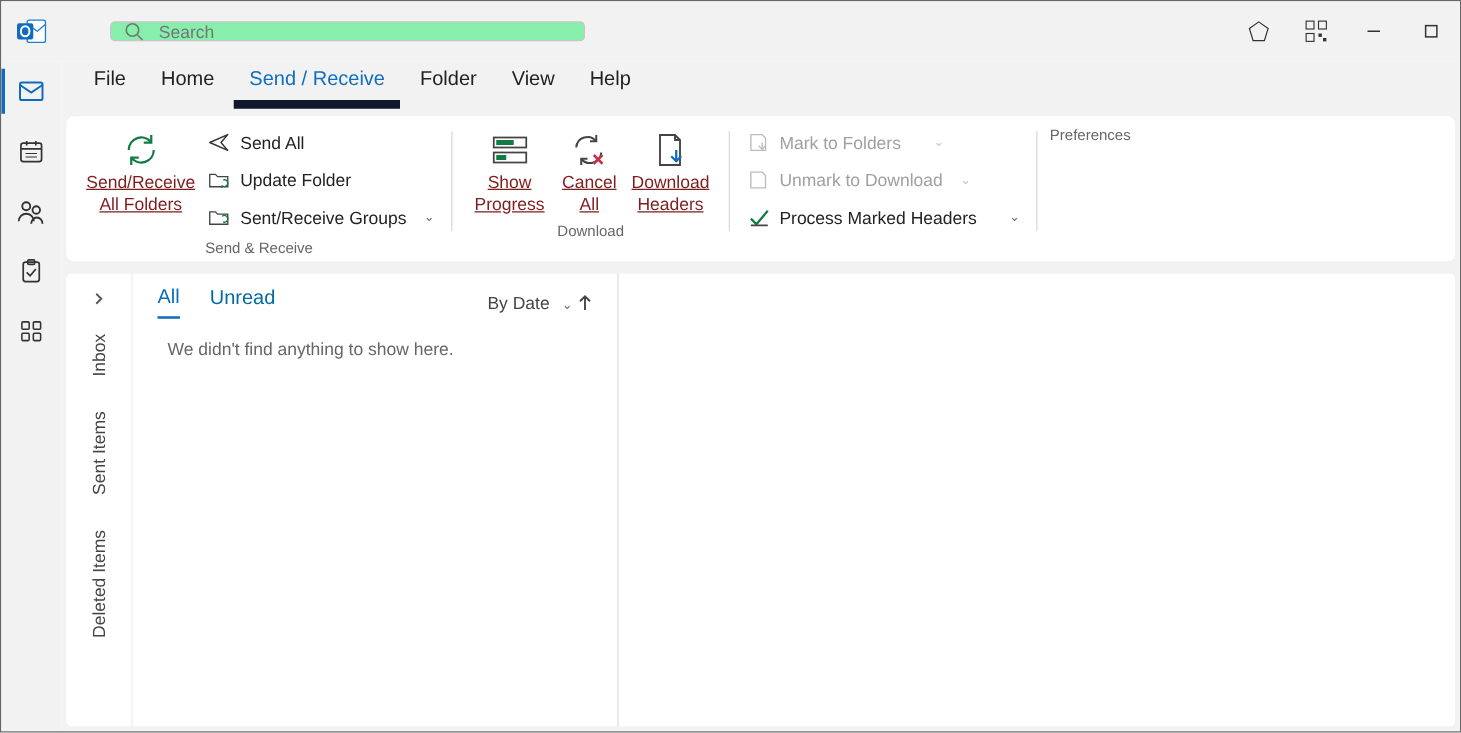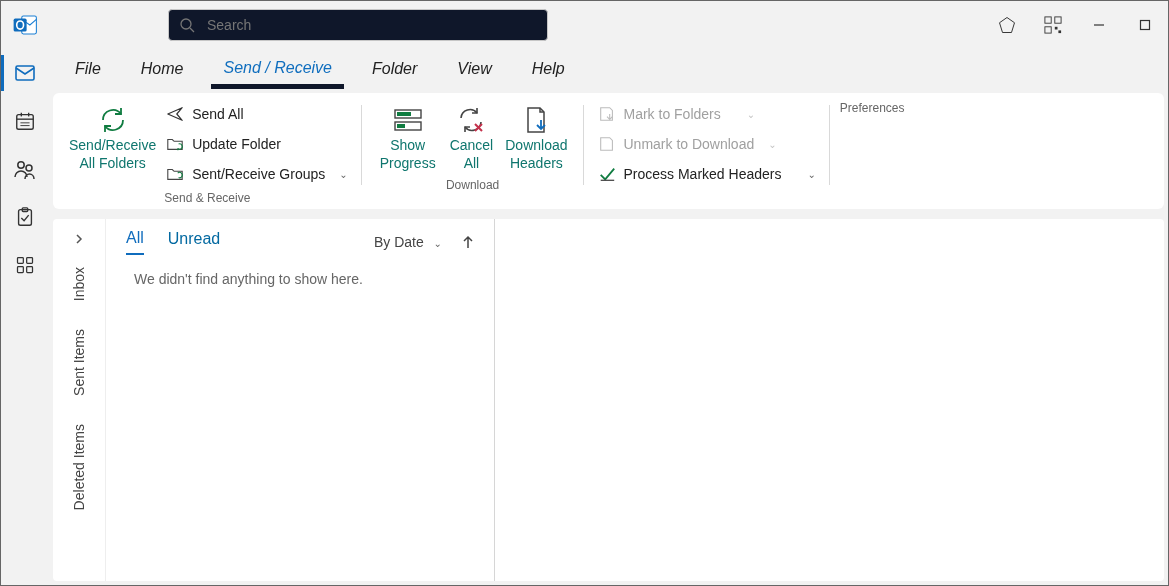--- a/index.html
+++ b/index.html
@@ -1,63 +1,63 @@
 <!DOCTYPE html>
 <html><head>
 <meta charset="utf-8">
 <style>
   * { box-sizing: border-box; font-family: "Segoe UI", sans-serif; }
   html, body { margin: 0; padding: 0; height: 100%; }
   body { width: 1169px; height: 586px; background: #fff; border: 1px solid #666; overflow: hidden; }
 
   .titlebar { height: 48px; background: #f2f2f2; display: flex; align-items: center; }
   .outlook-logo { width: 48px; display:flex; align-items:center; justify-content:center; }
-  .searchbox { width: 380px; height: 32px; background: #0f172a; border: 1px solid #c6c6c6; border-radius: 4px; display: flex; align-items: center; padding: 0 10px; color: #767676; font-size: 14px; margin-left: 119px; }
+  .searchbox { width: 380px; height: 16px; background: #86efac; border: 1px solid #c6c6c6; border-radius: 4px; display: flex; align-items: center; padding: 0 10px; color: #767676; font-size: 14px; margin-left: 39px; }
   .searchbox svg { margin-right: 12px; flex-shrink:0; }
   .titlespacer { flex: 1; }
   .title-icons { display:flex; align-items:center; }
   .title-icons > div { width: 46px; height:48px; display:flex; align-items:center; justify-content:center; color:#333; }
 
   .layout { display: flex; height: calc(100% - 48px); }
   .nav-rail { width: 48px; background: #f2f2f2; display:flex; flex-direction:column; align-items:center; }
   .nav-item { width:48px; height:48px; display:flex; align-items:center; justify-content:center; position:relative; }
   .nav-item.active { color: #0f6cbd; }
   .nav-item.active::before { content:""; position:absolute; left:0; top:6px; bottom:6px; width:3px; background:#0f6cbd; }
 
   .main { flex:1; display:flex; flex-direction:column; background:#f2f2f2; }
-  .menubar { height: 44px; display:flex; align-items:center; padding: 0 14px; gap: 16px; font-style: italic; }
+  .menubar { height: 44px; display:flex; align-items:flex-start; padding: 0 14px; gap: 4px; }
   .menu-tab { font-size: 16px; color: #222; padding: 6px 12px 10px; cursor: default; }
-  .menu-tab.active { color: #106ebe; border-bottom: 5px solid #0f172a; padding-bottom: 7px; }
+  .menu-tab.active { color: #106ebe; border-bottom: 7px solid #0f172a; padding-bottom: 7px; }
 
   .ribbon { background:#fff; border-radius: 6px; margin: 0 4px; display:flex; padding: 4px 0 0; }
   .ribbon-group { display:flex; flex-direction:column; padding: 2px 10px 4px; position:relative; }
   .ribbon-group::after { content:""; position:absolute; right:0; top:8px; bottom:24px; width:1px; background:#d9d9d9; }
   .ribbon-group:last-child::after { display:none; }
   .group-label { text-align:center; font-size:12px; color:#666; margin-top:2px; }
   .group-body { display:flex; align-items:flex-start; }
   .big-btn { display:flex; flex-direction:column; align-items:center; justify-content:flex-start; padding: 4px 6px; min-width: 72px; text-align:center; }
   .big-btn .icon-slot { height: 34px; display:flex; align-items:center; justify-content:center; }
-  .big-btn .cap { font-size:14px; color:#0f766e; line-height:1.25; }
+  .big-btn .cap { font-size:14px; color:#7f1d1d; line-height:1.25;text-decoration:underline; }
   .big-btn.selected { background:#eee; border-radius:4px; }
   .small-col { display:flex; flex-direction:column; justify-content:center; }
   .small-btn { display:flex; align-items:center; font-size:14px; color:#222; padding:3px 4px; height:30px; gap:8px; }
   .small-btn.disabled { color:#a0a0a0; }
   .caret { font-size:10px; color:#666; margin-left:6px; }
   .caret.disabled { color:#c4c4c4; }
 
   .content { flex:1; display:flex; margin: 10px 4px 4px; gap:0; }
   .folderbar { width:52px; background:#fff; display:flex; flex-direction:column; align-items:center; padding-top:6px; border-radius:4px 0 0 4px; }
   .folderbar .expand { height:28px; color:#555; display:flex; align-items:center; justify-content:center; width:100%; }
   .folder-v { writing-mode: vertical-rl; transform: rotate(180deg); font-size:14px; color:#444; margin: 14px 0; }
 
   .listpane { width: 390px; background:#fff; border-left:1px solid #eee; border-right:1px solid #d6d6d6; display:flex; flex-direction:column; }
   .list-head { display:flex; align-items:center; padding: 10px 20px 4px; gap: 24px; }
   .filter-tab { font-size:16px; color:#0369a1; padding-bottom:6px; }
   .filter-tab.active { color:#0f6cbd; border-bottom: 2px solid #0f6cbd; }
-  .list-sort { margin-left:auto; display:flex; align-items:center; font-size:14px; color:#444; gap:20px; }
+  .list-sort { margin-left:auto; display:flex; align-items:center; font-size:14px; color:#444; gap:4px; }
   .empty { padding: 12px 28px; font-size:14px; color:#666; }
 
   .readingpane { flex:1; background:#fff; border-radius:0 4px 4px 0; }
 
   svg { display:block; }
 </style>
 </head>
 <body>
 
 <div class="titlebar">

